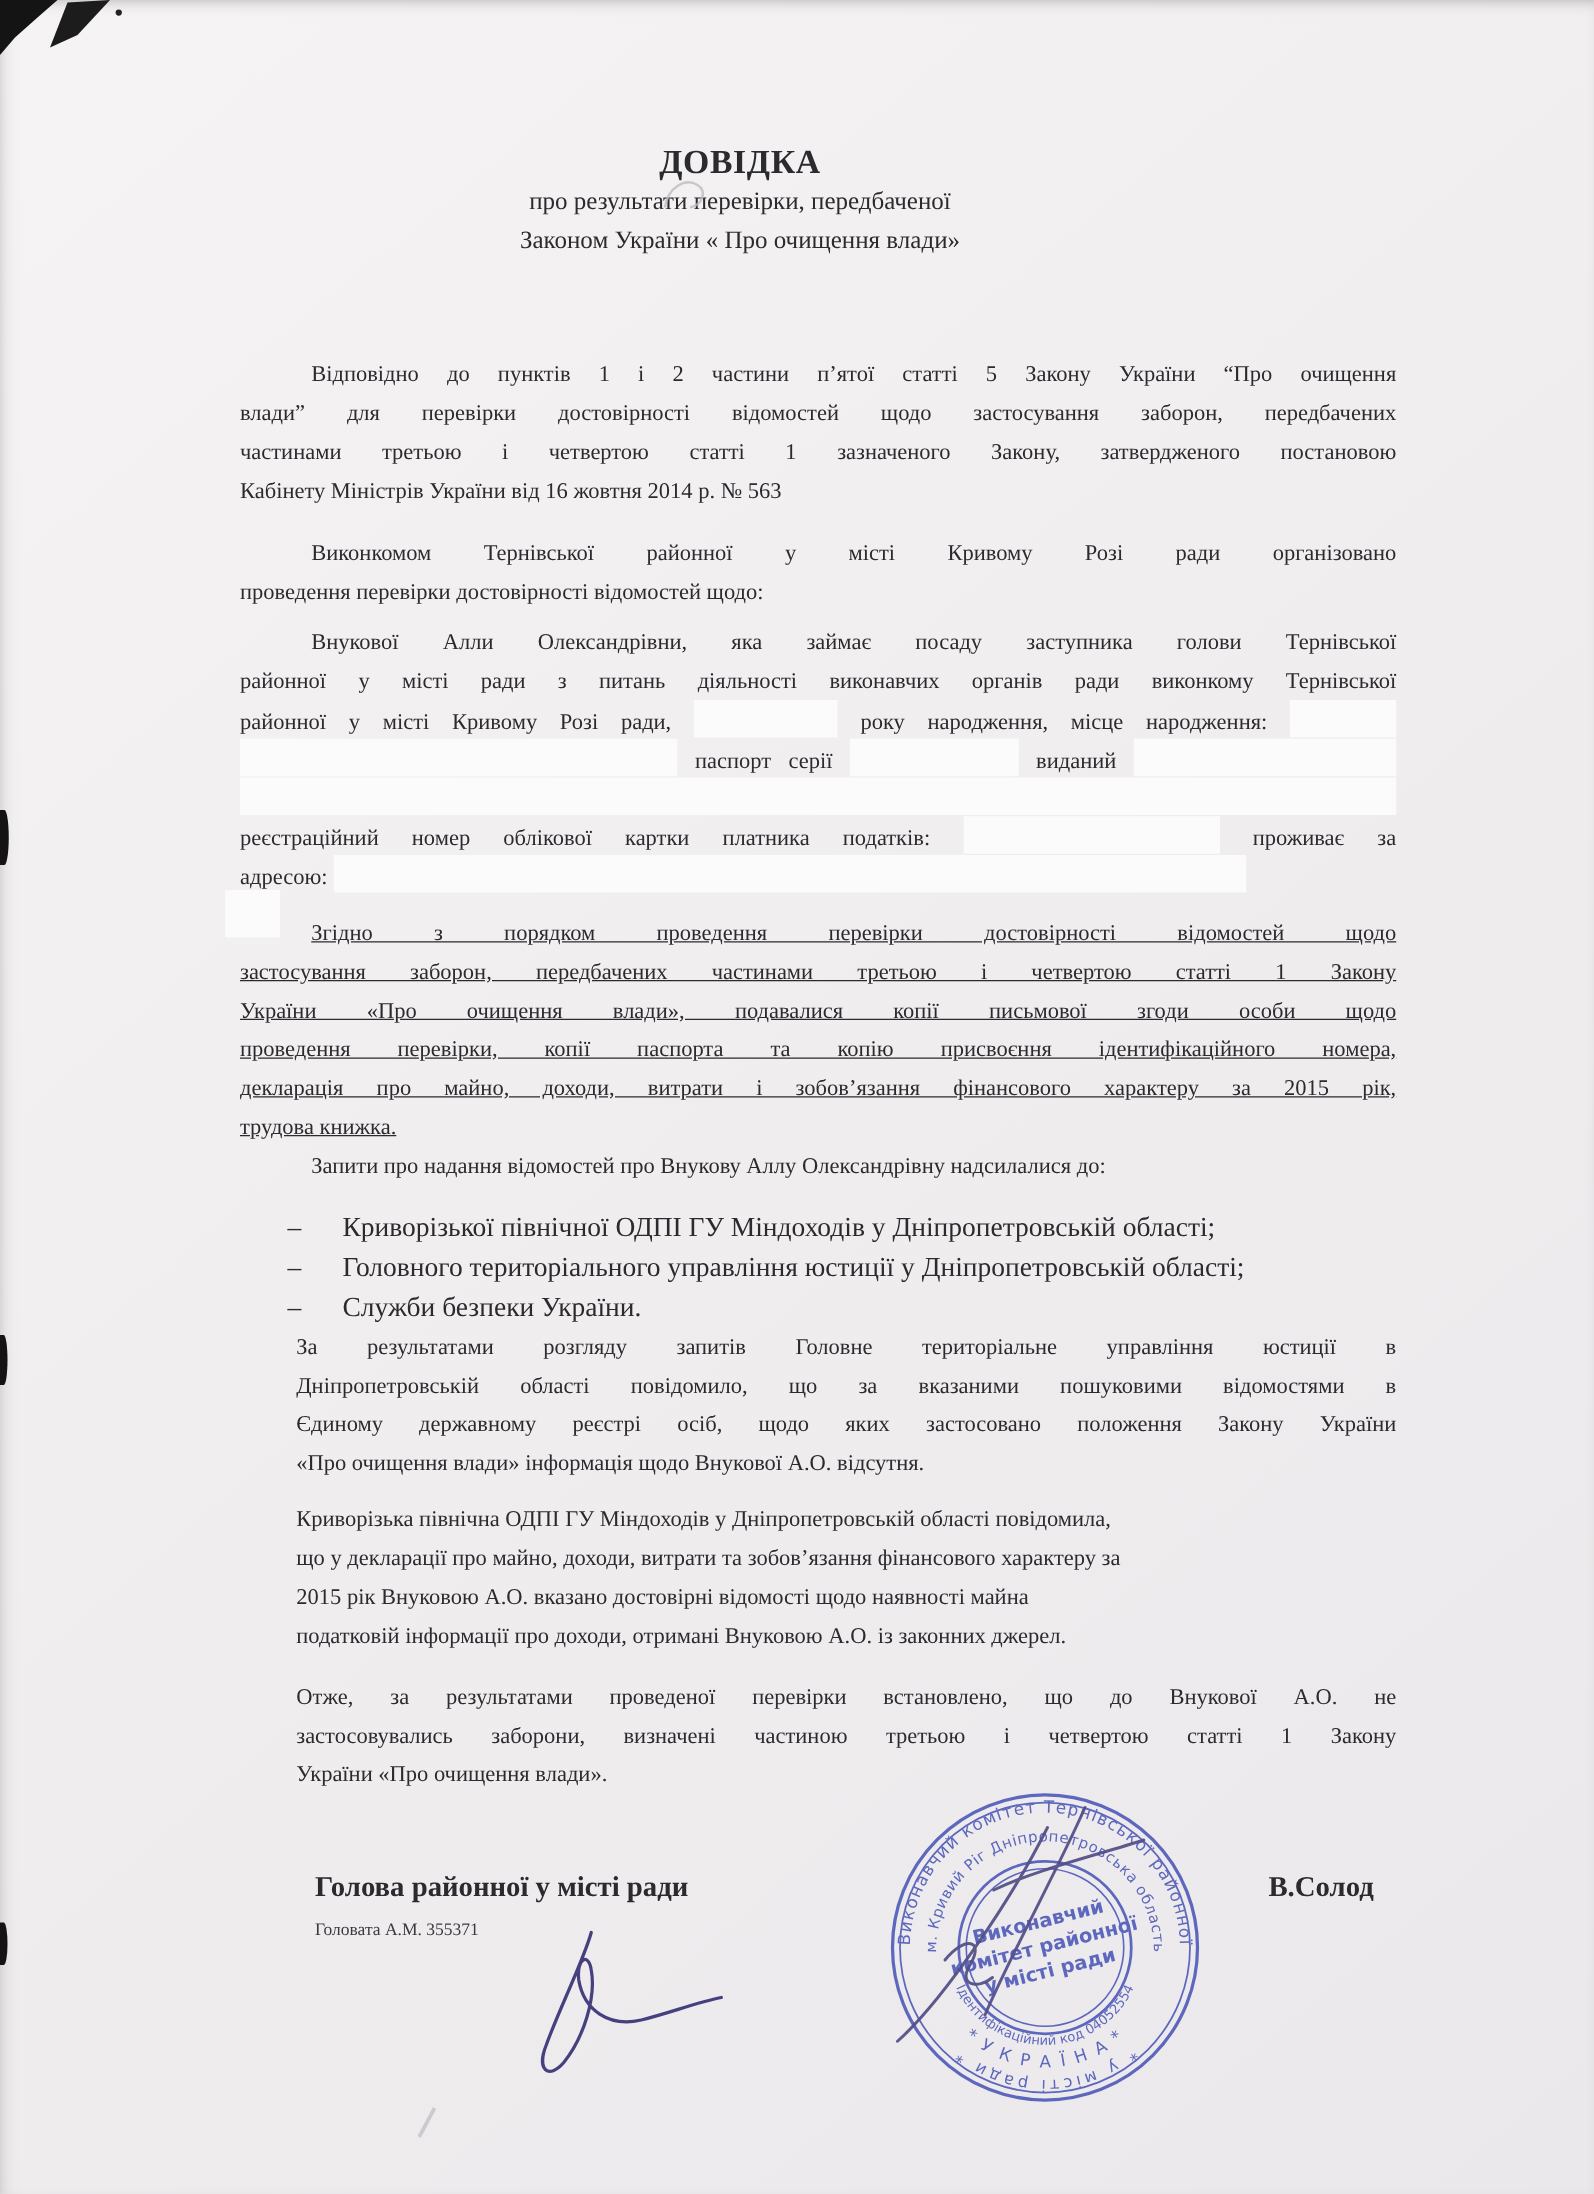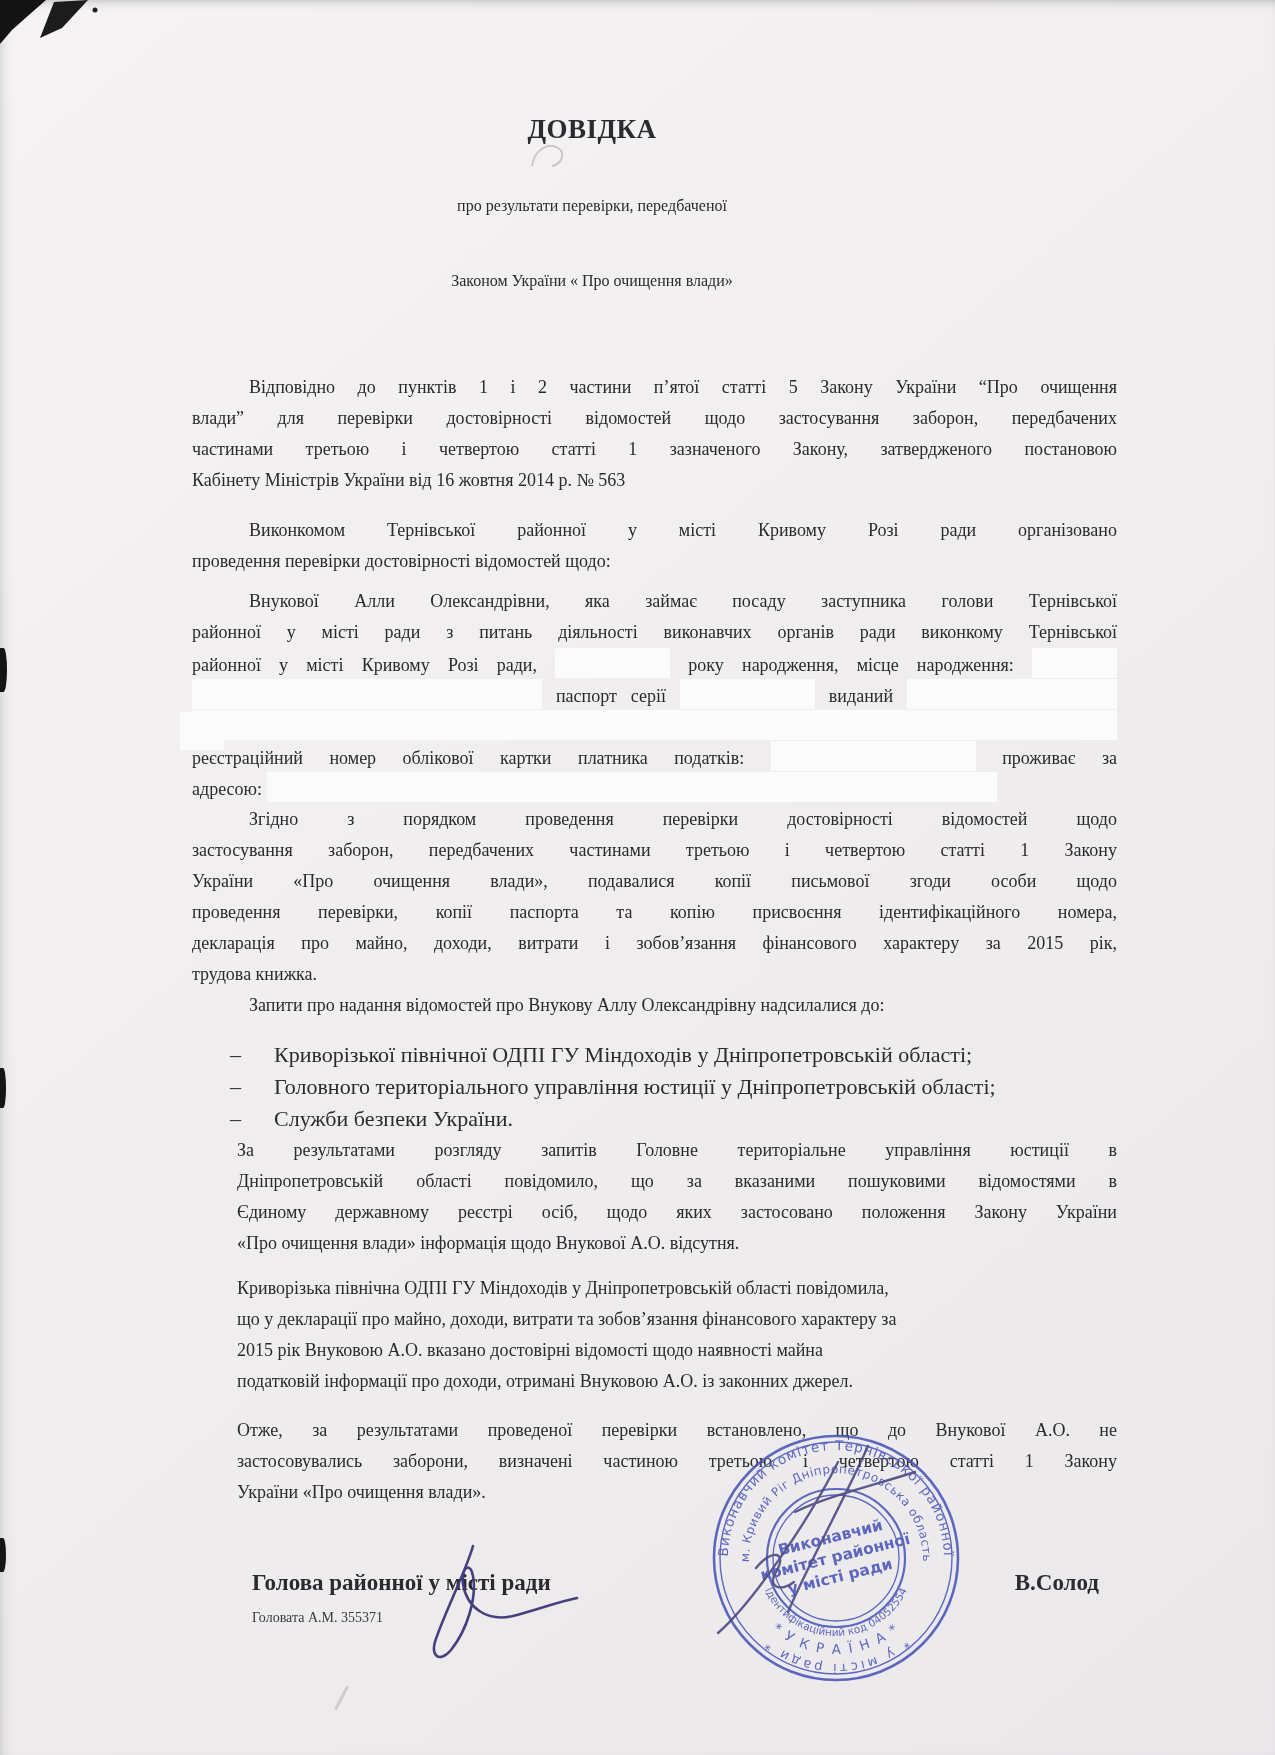--- a/index.html
+++ b/index.html
@@ -4,30 +4,30 @@
 <style>
   html,body{margin:0;padding:0;background:#e9e7e9;}
   .page{position:relative;width:1275px;height:1755px;overflow:hidden;
         background:linear-gradient(140deg,#f5f3f4 0%,#f0eeef 45%,#eae8ea 100%);
         font-family:"Liberation Serif",serif;color:#2b2a2e;
         box-shadow:inset 0 8px 14px -10px rgba(0,0,0,.35), inset 10px 0 18px -14px rgba(0,0,0,.25);}
   .content{position:absolute;left:12px;top:0;width:100%;box-sizing:border-box;
            padding:112px 170px 0 180px;}
   .titleblock{width:800px;}
   .t-title{text-align:center;font-size:27px;font-weight:bold;line-height:34px;letter-spacing:.5px;}
-  .t-sub{text-align:center;font-size:16px;line-height:31px;margin-top:44px;}
+  .t-sub{text-align:center;font-size:20px;line-height:31px;}
   .block{font-size:18px;line-height:31px;}
   .rline{white-space:nowrap;height:31px;}
   .rl-just{text-align:justify;text-align-last:justify;}
   .rl-left{text-align:left;text-align-last:left;}
   .rl-indent{text-indent:57px;}
   .redact{display:inline-block;height:30px;background:#fcfbfc;vertical-align:-7px;}
   .redact-sm{position:absolute;left:180px;top:712px;width:44px;height:38px;background:#fcfbfc;}
   #p1{margin-top:76px;} #p2{margin-top:19px;} #p3{margin-top:9px;}
-  #p4{margin-top:1px;} #p5{margin-top:0;}
+  #p4{margin-top:16px;text-decoration:underline;} #p5{margin-top:0;}
   .list{margin-top:18px;}
   .li{display:flex;font-size:22px;line-height:32px;margin-left:38px;}
   .li .dash{width:44px;flex:0 0 44px;}
   .indent-block{margin-left:45px;}
   #p6{margin-top:0;} #p7{margin-top:14px;} #p8{margin-top:18px;}
   .sigrow{display:flex;justify-content:space-between;align-items:baseline;
           margin-top:58px;padding-left:60px;padding-right:18px;
           font-size:23px;font-weight:bold;line-height:34px;}
   .exec{margin-left:60px;margin-top:10px;font-size:14px;color:#3b3a40;}
   .abs{position:absolute;}

